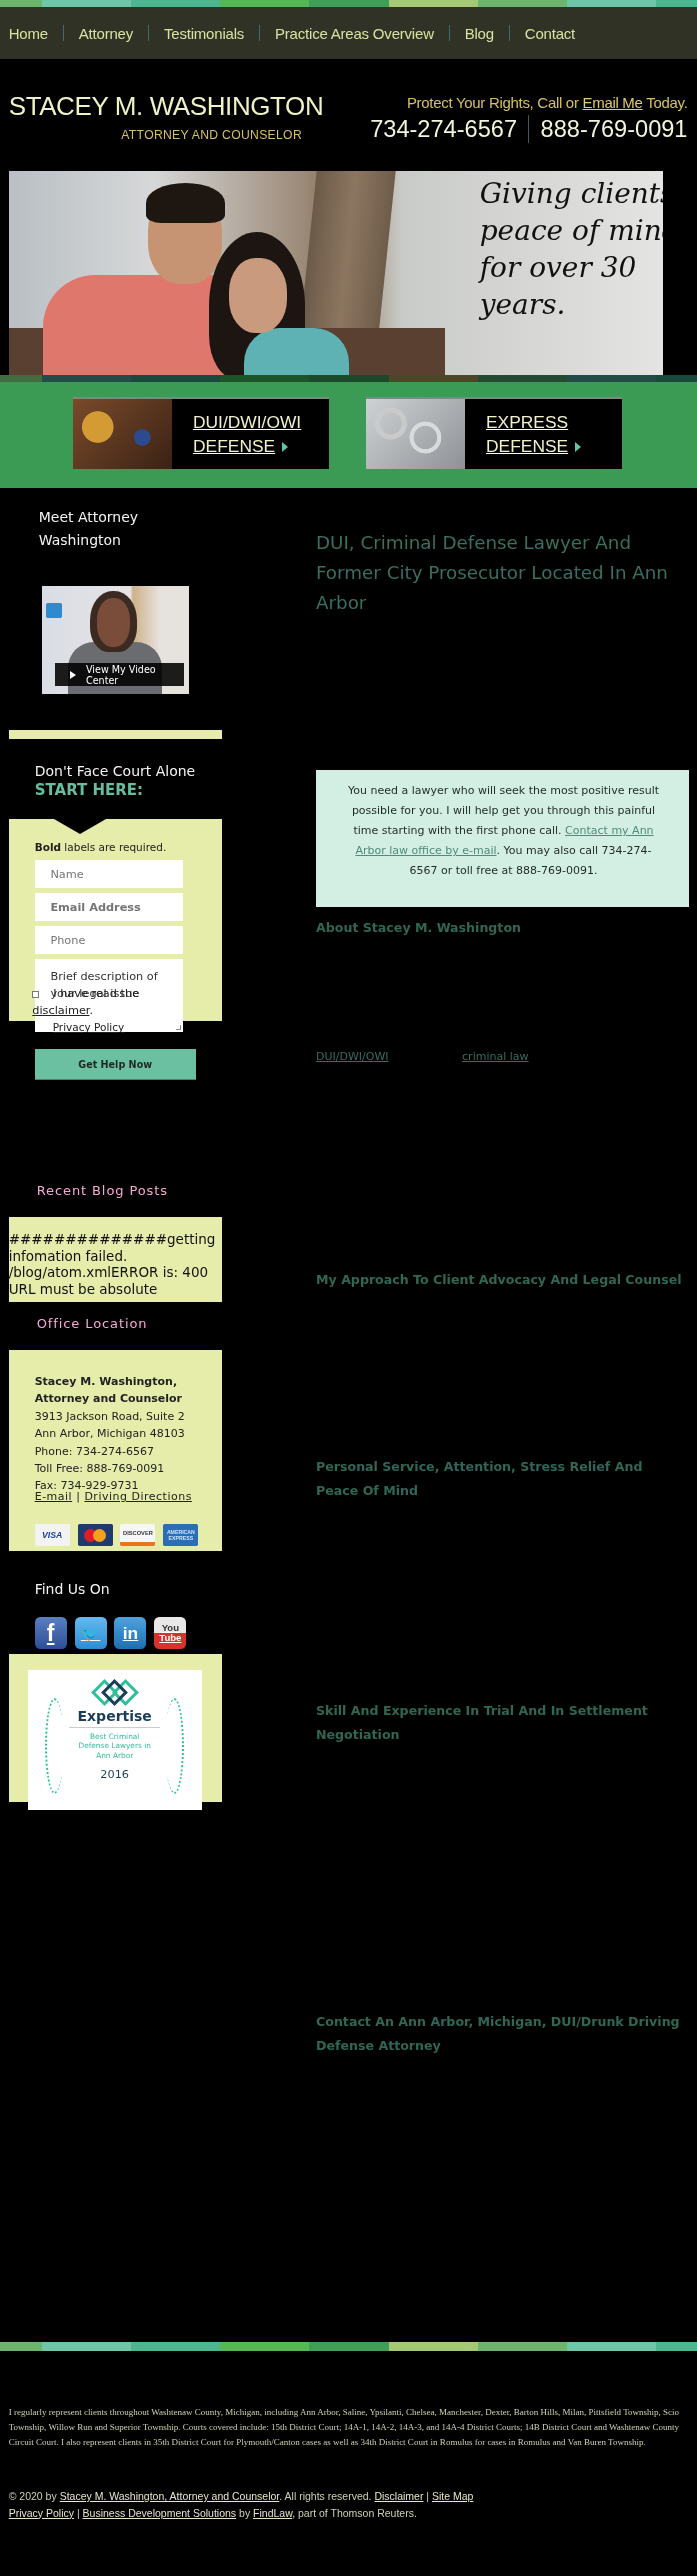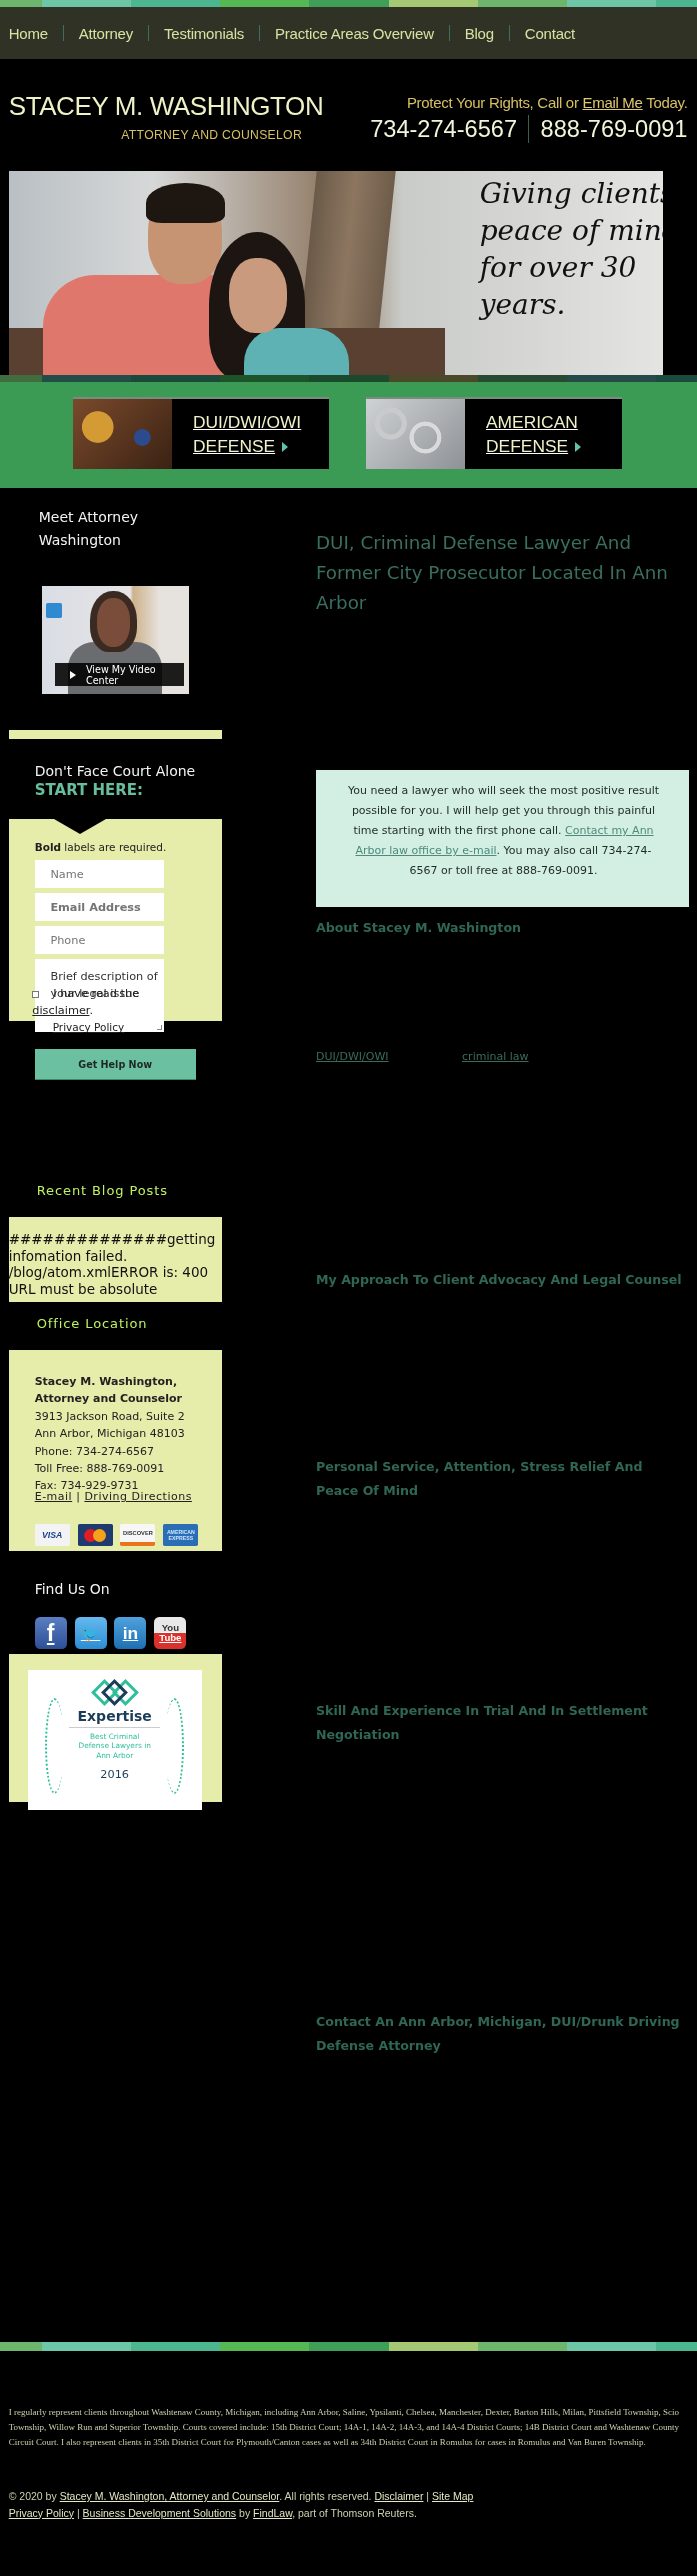--- a/index.html
+++ b/index.html
@@ -62,31 +62,31 @@
   .video .vbar .play { width: 0; height: 0; border-top: 4.4px solid transparent; border-bottom: 4.4px solid transparent; border-left: 6.1px solid #fff; margin-right: 9.6px; }
   .thin-bar { position: absolute; left: 0; top: 241px; width: 213px; height: 8.7px; background: #e6ecaa; }
 
   .form-head { position: absolute; left: 26px; top: 273px; }
   .form-head .l1 { font-size: 14px; color: #f4f4f4; line-height: 19px; }
   .form-head .l2 { font-size: 15px; font-weight: bold; color: #67bd9c; line-height: 19px; }
   .form-box { position: absolute; left: 0; top: 330px; width: 213px; height: 202px; background: #e6ecaa; }
   .form-box .notch { position: absolute; left: 45px; top: 0; width: 0; height: 0; border-left: 26px solid transparent; border-right: 26px solid transparent; border-top: 15.7px solid #000; }
   .req { position: absolute; left: 26px; top: 22px; font-size: 10.5px; color: #222; }
   .req b { font-weight: bold; }
-  .field { position: absolute; left: 26px; width: 129px; height: 28px; background: #fff; border: none; font-family: "DejaVu Sans", sans-serif; font-size: 11.3px; color: #333; padding-left: 15.7px; }
+  .field { position: absolute; left: 26px; width: 148px; height: 28px; background: #fff; border: none; font-family: "DejaVu Sans", sans-serif; font-size: 11.3px; color: #333; padding-left: 15.7px; }
   .field.bold { font-weight: bold; }
   .field.ta { height: 73px; padding-top: 8.7px; line-height: 17.4px; }
   .field .resize { position: absolute; right: 1.7px; bottom: 1.7px; width: 5.2px; height: 5.2px; border-right: 0.9px solid #888; border-bottom: 0.9px solid #888; }
   .agree { position: absolute; left: 23.6px; top: 167px; font-size: 11.3px; color: #222; line-height: 16.6px; }
   .agree .cb { display: inline-block; width: 7px; height: 7px; border: 0.9px solid #777; background: #fff; margin-right: 14px; vertical-align: middle; }
   .agree a { text-decoration: underline; color: #222; }
   .privacy { position: absolute; left: 44px; top: 202px; font-size: 10.5px; color: #222; text-decoration: underline; }
   .submit { position: absolute; left: 26px; top: 230px; width: 161px; height: 31px; background: #6cc0a2; border: none; border-bottom: 1.7px solid #3d8a6a; font-family: "DejaVu Sans", sans-serif; font-weight: bold; font-size: 9.6px; color: #1e2a20; }
 
-  .box-title { position: absolute; left: 28px; font-size: 13px; letter-spacing: 0.9px; color: #bef264; }
+  .box-title { position: absolute; left: 28px; font-size: 13px; letter-spacing: 0.9px; color: #f9a8d4; }
   .blog-box { position: absolute; left: 0; top: 728px; width: 213px; height: 85px; background: #e6ecaa; }
   .blog-box .err { position: absolute; left: 0; top: 14px; width: 213px; font-size: 13.5px; line-height: 16.6px; color: #111; }
 
   .office-box { position: absolute; left: 0; top: 861px; width: 213px; height: 201px; background: #e6ecaa; }
   .office-box .addr { position: absolute; left: 26px; top: 23px; font-size: 11px; line-height: 17.4px; color: #222; }
   .office-box .addr b { font-weight: bold; }
   .office-box .links { position: absolute; left: 26px; top: 140px; font-size: 11px; color: #222; letter-spacing: 0.5px; }
   .office-box .links a { text-decoration: underline; color: #222; }
   .cards { position: absolute; left: 26px; top: 174px; display: flex; gap: 7.9px; }
   .card { width: 35px; height: 22px; border-radius: 1.7px; display: flex; align-items: center; justify-content: center; font-family: "Liberation Sans", sans-serif; font-weight: bold; font-size: 7px; }
@@ -213,21 +213,21 @@
   <a href="#" class="pcard dui" style="left:73px">
     <div class="thumb"></div>
     <div class="label">
       <div>DUI/DWI/OWI</div>
       <div><span>DEFENSE</span><span class="arrow"></span></div>
     </div>
   </a>
   <a href="#" class="pcard crim" style="left:366px">
     <div class="thumb"></div>
     <div class="label">
-      <div>AMERICAN</div>
+      <div>EXPRESS</div>
       <div><span>DEFENSE</span><span class="arrow"></span></div>
     </div>
   </a>
 </section>
 
 <aside class="sidebar">
   <div class="meet-title" style="width:131px">Meet Attorney Washington</div>
   <a href="#" class="video">
     <div class="vlogo"></div>
     <div class="jacket"></div>

